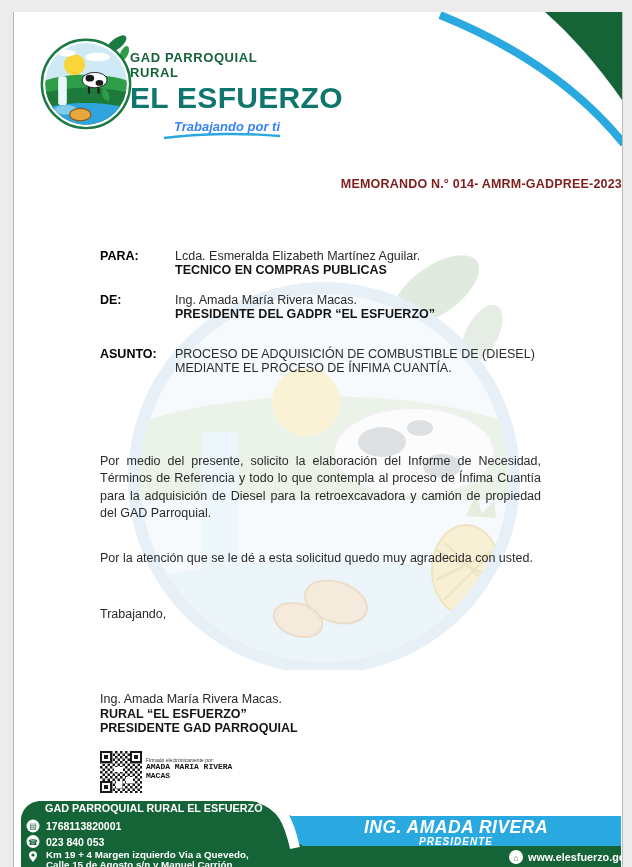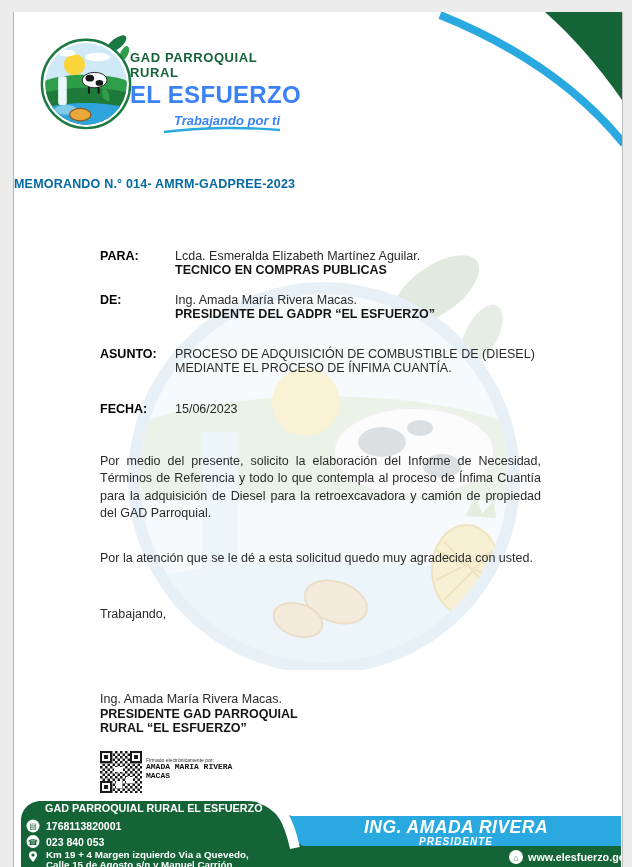--- a/index.html
+++ b/index.html
@@ -9,26 +9,26 @@
   }
   .page{
     position:absolute;left:13px;top:12px;width:608px;height:867px;background:#ffffff;
     border-left:1px solid #b5b5b5;border-right:1px solid #bcbcbc;overflow:hidden;
   }
   
   .corner-svg{position:absolute;right:0;top:0;}
   .logo-svg{position:absolute;left:24px;top:22px;}
   .brand{position:absolute;left:116px;top:38px;width:152px;}
   .brand .b1{font-size:13px;font-weight:bold;color:#156239;letter-spacing:.6px;}
-  .brand .b2{font-size:24px;font-weight:bold;color:#3b82f6;letter-spacing:.3px;margin-top:1px;white-space:nowrap;}
+  .brand .b2{font-size:30px;font-weight:bold;color:#0f766e;letter-spacing:.3px;margin-top:1px;white-space:nowrap;}
   .brand .b3{font-size:13px;font-style:italic;color:#3b82f6;text-align:right;margin-top:4px;padding-right:2px;font-weight:bold;}
   .swoosh{display:block;margin-left:auto;margin-top:-2px;}
   
-  .doc-title{position:absolute;left:0;top:165px;width:100%;text-align:left;
-    font-size:12.5px;font-weight:bold;color:#0369a1;letter-spacing:.2px;}
+  .doc-title{position:absolute;left:0;top:165px;width:100%;text-align:right;
+    font-size:12.5px;font-weight:bold;color:#7f1d1d;letter-spacing:.2px;}
   .field{position:absolute;left:86px;width:455px;display:flex;font-size:12.5px;line-height:13.5px;}
   .flabel{width:75px;font-weight:bold;color:#000000;flex:none;}
   .fval{flex:1;}
   .bold{font-weight:bold;color:#141414;}
   .para{position:absolute;left:86px;width:441px;font-size:12.5px;line-height:17.4px;text-align:justify;color:#2a2a2a;}
   .closing{position:absolute;left:86px;font-size:12.5px;}
   .sig{position:absolute;left:86px;font-size:12.5px;line-height:14.6px;}
   .esign{position:absolute;left:86px;top:739px;display:flex;align-items:flex-start;}
   .esign-txt{margin-left:4px;margin-top:6px;}
   .esign-label{font-size:5px;color:#333;}
@@ -127,36 +127,30 @@
   </div>
 
   <div class="field" style="top:336px">
     <div class="flabel">ASUNTO:</div>
     <div class="fval">
       <div>PROCESO DE ADQUISICIÓN DE COMBUSTIBLE DE (DIESEL)</div>
       <div>MEDIANTE EL PROCESO DE ÍNFIMA CUANTÍA.</div>
     </div>
   </div>
 
-  <div class="field" style="top:391px">
-    <div class="flabel">FECHA:</div>
-    <div class="fval">
-      <div>15/06/2023</div>
-    </div>
-  </div>
 
   <div class="para" style="top:538px">Por la atención que se le dé a esta solicitud quedo muy agradecida con usted.</div>
   <div class="para" style="top:441px">Por medio del presente, solicito la elaboración del Informe de Necesidad, Términos de Referencia y todo lo que contempla al proceso de Ínfima Cuantía para la adquisición de Diesel para la retroexcavadora y camión de propiedad del GAD Parroquial.</div>
 
   <div class="closing" style="top:595px">Trabajando,</div>
 
   <div class="sig" style="top:680px">
     <div>Ing. Amada María Rivera Macas.</div>
+    <div class="bold">RURAL “EL ESFUERZO”</div>
     <div class="bold">PRESIDENTE GAD PARROQUIAL</div>
-    <div class="bold">RURAL “EL ESFUERZO”</div>
   </div>
 
   <div class="esign">
     <svg width="42" height="42" viewBox="0 0 42 42">
       <defs>
         <pattern id="qrp" width="5" height="5" patternUnits="userSpaceOnUse">
           <rect width="2.5" height="2.5" fill="#1a1a1a"></rect>
           <rect x="2.5" y="2.5" width="2.5" height="2.5" fill="#1a1a1a"></rect>
         </pattern>
       </defs>

